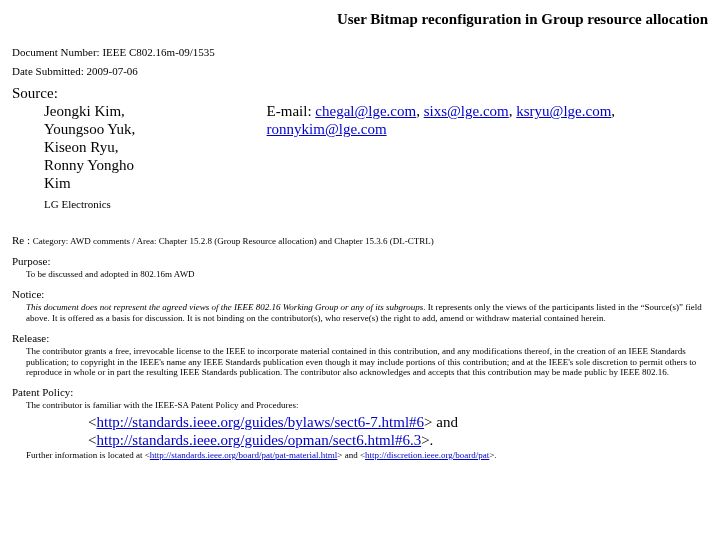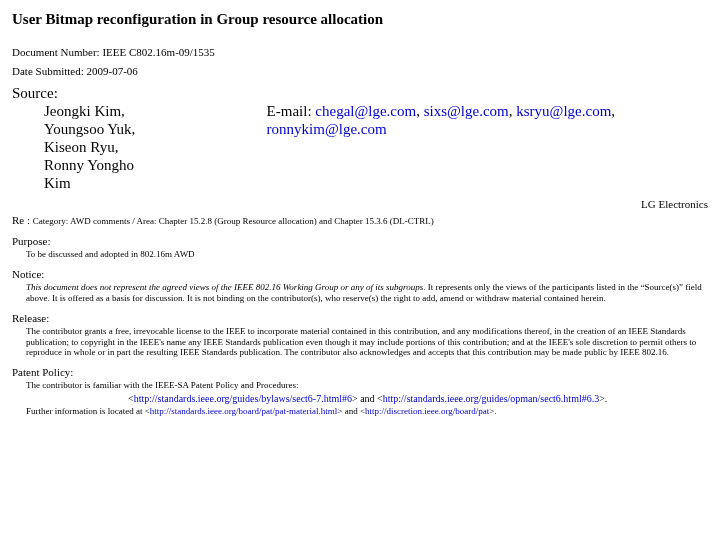--- a/index.html
+++ b/index.html
@@ -10,21 +10,21 @@
     background: #fff;
     font-family: "Times New Roman", Times, serif;
     color: #000;
     font-size: 10px;
     line-height: 1.2;
   }
   .page {
     padding: 8px 12px 8px 12px;
   }
   .title {
-    text-align: left;
+    text-align: right;
     font-weight: bold;
     font-size: 15px;
     margin: 2px 0 18px 0;
   }
   .field {
     font-size: 11px;
     margin: 6px 0;
   }
   .source-block {
     font-size: 15px;
@@ -35,44 +35,44 @@
     align-items: flex-start;
   }
   .authors {
     margin-left: 32px;
   }
   .email-block {
     margin-left: 110px;
   }
   .company {
     font-size: 11px;
-    margin: 6px 0 2px 32px;
-    text-align: right;
+    margin: 6px 0 22px 32px;
   }
   .label {
     font-size: 11px;
     margin-top: 8px;
   }
   .body-sm {
     font-size: 9px;
     margin: 1px 0 2px 14px;
   }
   .body-sm-tight {
     font-size: 9px;
     margin: 1px 0 2px 14px;
   }
   .italic {
     font-style: italic;
   }
   a.link {
     color: #0000cc;
+    text-decoration: underline;
   }
   .indent-more {
-    margin-left: 116px;
-    font-size: 10px;
+    margin-left: 76px;
+    font-size: 15px;
   }
 </style>
 </head>
 <body>
 
 <div class="page">
 
   <div class="title">User Bitmap reconfiguration in Group resource allocation</div>
 
   <div class="field">

